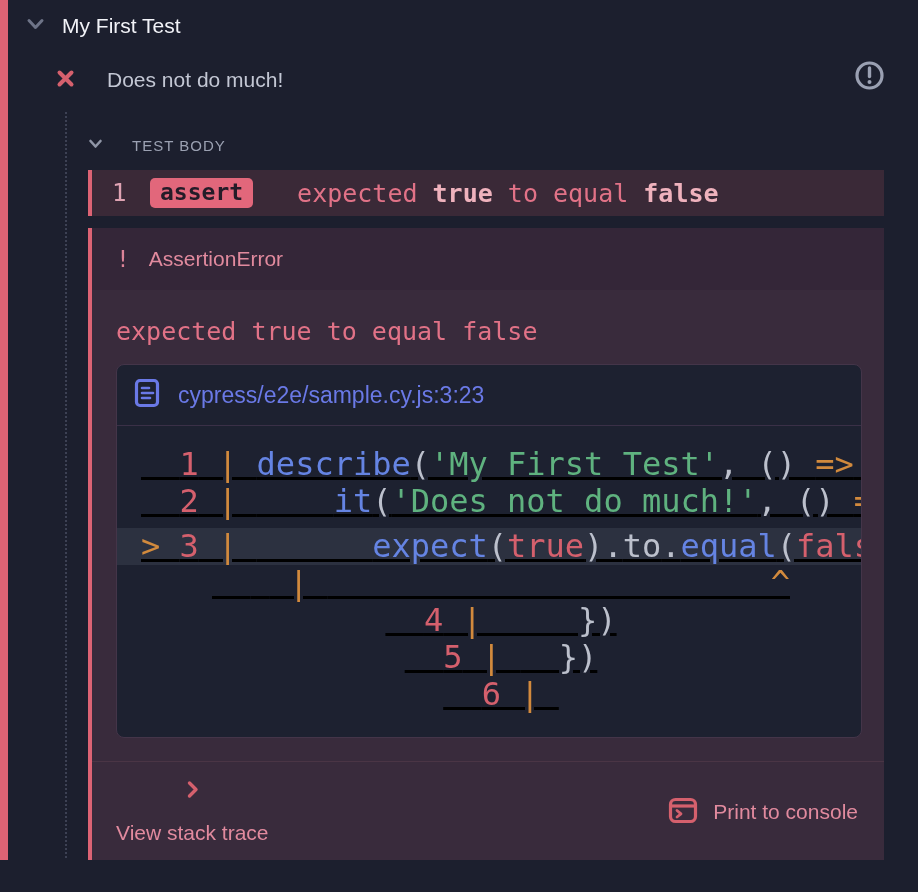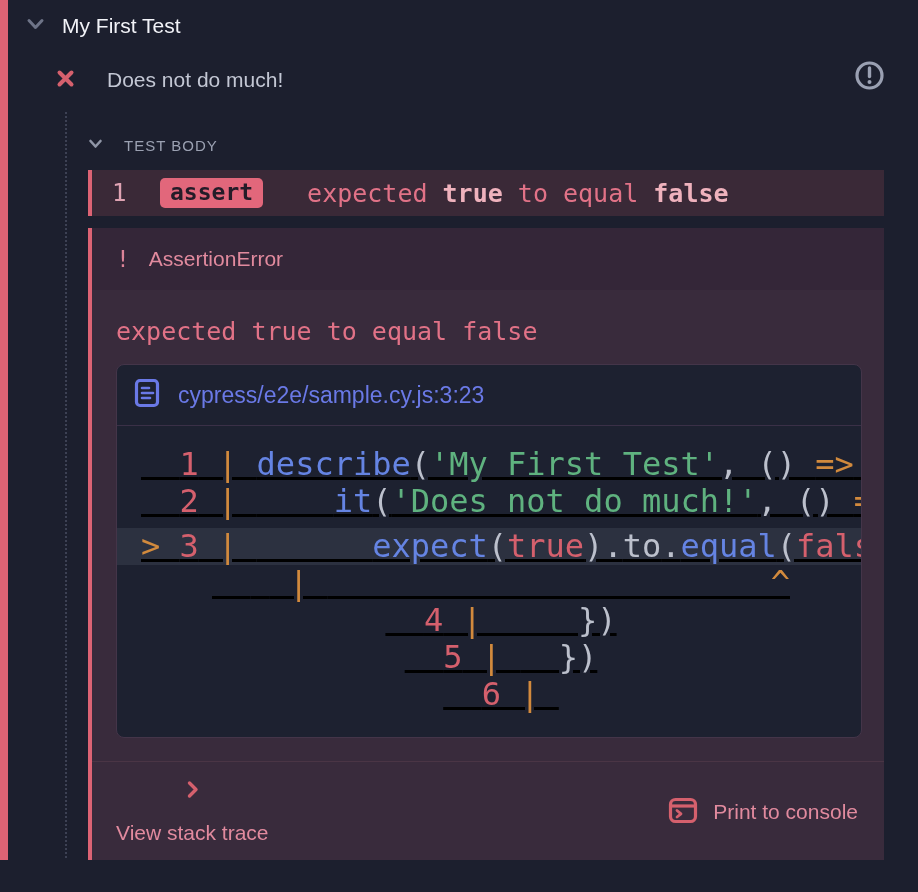--- a/index.html
+++ b/index.html
@@ -35,28 +35,28 @@
   .left-stripe{position:absolute;left:0;top:0;width:8px;height:892px;background:var(--accent);}
   .dotted-line{position:absolute;left:65px;top:112px;height:750px;width:0;border-left:2px dotted var(--dotted);}
 
   .suite-header{position:absolute;left:26px;top:14px;display:flex;align-items:center;gap:17px;cursor:pointer;}
   .suite-title{font-size:21px;color:var(--title);}
 
   .test-row{position:absolute;left:56px;top:68px;display:flex;align-items:center;gap:32px;cursor:pointer;}
   .test-title{font-size:21px;color:var(--subtitle);}
   .error-circle{position:absolute;left:853px;top:59px;width:33px;height:33px;cursor:pointer;}
 
-  .testbody-header{position:absolute;left:88px;top:136px;display:flex;align-items:center;gap:21px;cursor:pointer;}
+  .testbody-header{position:absolute;left:88px;top:136px;display:flex;align-items:center;gap:29px;cursor:pointer;}
   .testbody-label{font-size:15px;color:var(--muted);letter-spacing:1px;}
 
   .assert-row{position:absolute;left:88px;top:170px;width:796px;height:46px;background:var(--row);
     border-left:4px solid var(--accent);display:flex;align-items:center;padding-left:20px;
     font-family:"DejaVu Sans Mono",monospace;cursor:pointer;}
   .assert-num{font-size:24px;color:var(--pink-num);width:24px;}
-  .assert-badge{margin-left:24px;background:var(--badge-bg);color:var(--badge-text);font-weight:bold;
+  .assert-badge{margin-left:14px;background:var(--badge-bg);color:var(--badge-text);font-weight:bold;
     font-size:23px;padding:1px 10px 3px;border-radius:5px;font-family:"DejaVu Sans Mono",monospace;}
   .assert-message{margin-left:44px;font-size:25px;color:var(--pink-msg);white-space:pre;}
   .assert-message .msg-bold{font-weight:bold;color:var(--pink-bold);}
 
   .error-panel{position:absolute;left:88px;top:228px;width:796px;height:634px;background:var(--panel);
     border-left:4px solid var(--accent);display:flex;flex-direction:column;}
   .error-header{height:62px;flex:0 0 62px;background:var(--panel-dark);display:flex;align-items:center;
     gap:19px;padding-left:24px;}
   .error-bang{font-family:"DejaVu Sans Mono",monospace;font-size:23px;color:#dc8398;}
   .error-name{font-size:21px;font-weight:normal;color:var(--pink-text);}

